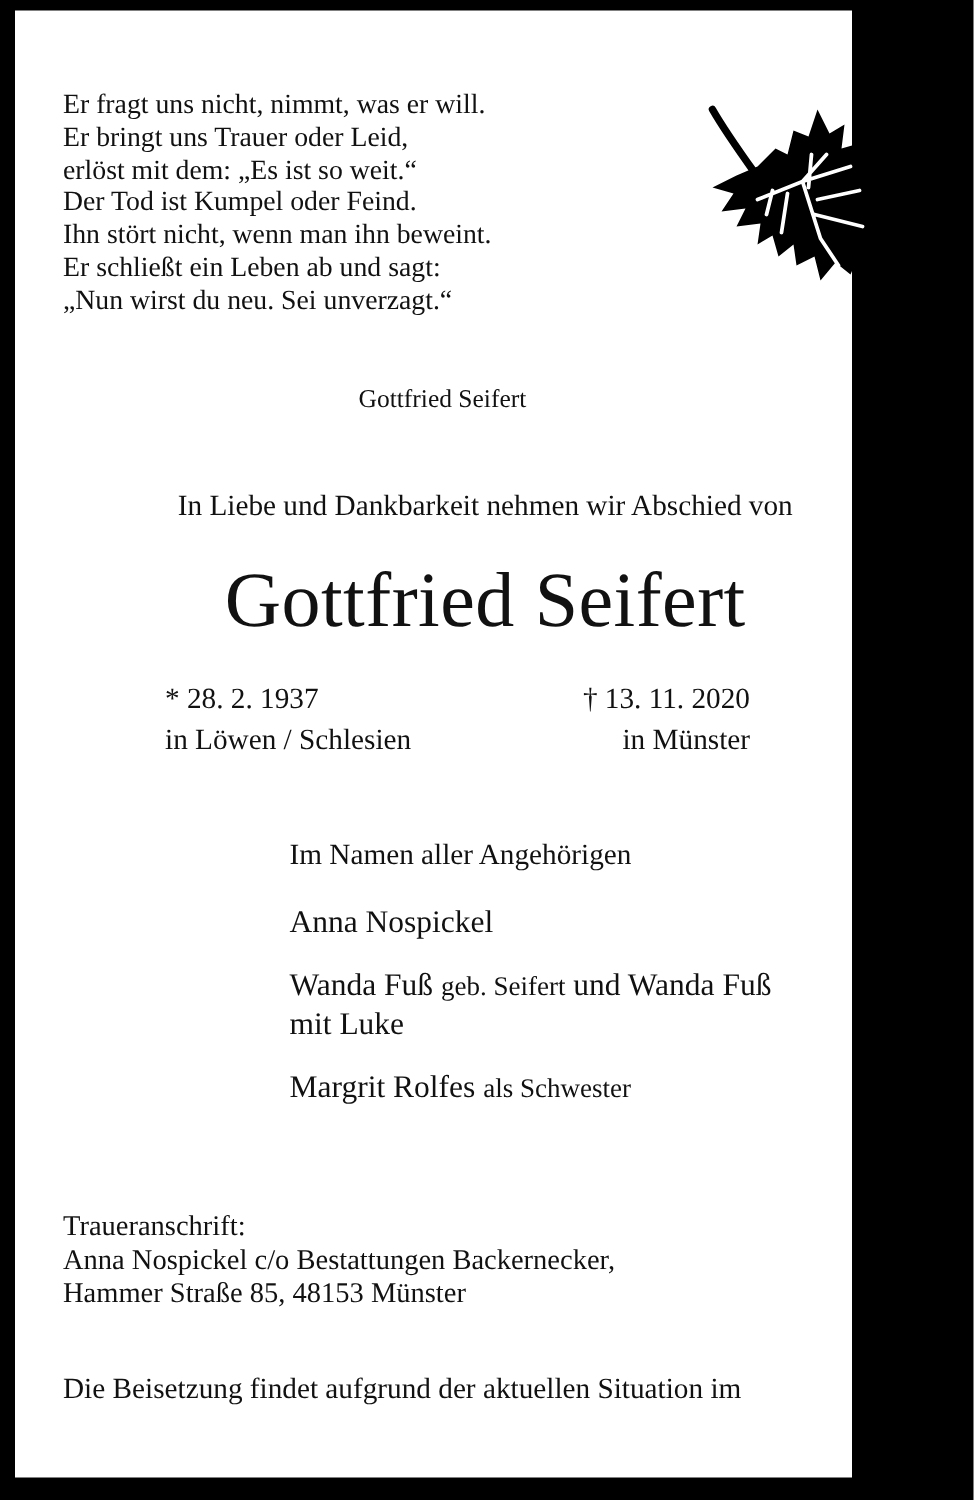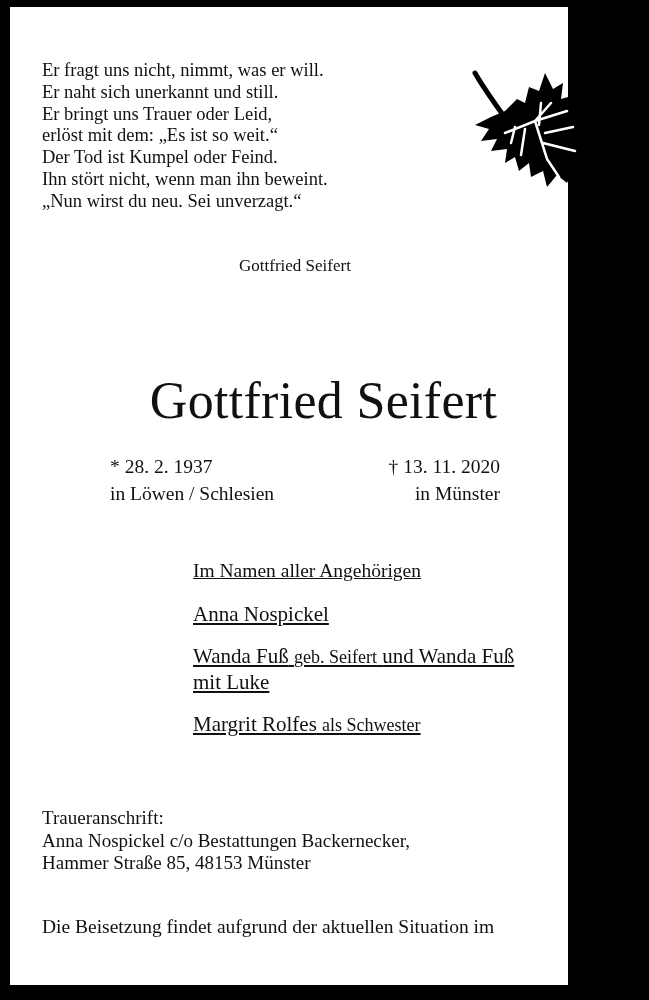--- a/index.html
+++ b/index.html
@@ -9,49 +9,50 @@
   .abs { position:absolute; white-space:nowrap; }
   .poem { left:32px; top:53px; font-size:18.5px; line-height:21.8px; }
   .poem div { height:21.8px; }
   .poem-author { left:229px; top:249px; font-size:17px; }
   .leaf { left:445px; top:52px; width:150px; height:135px; }
   .intro { left:0; width:627px; text-align:center; top:320px; font-size:19.5px; }
   .name { left:0; width:627px; text-align:center; top:364px; font-size:52px; letter-spacing:0.3px; }
   .born { left:100px; width:210px; text-align:left; top:446px; font-size:19.5px; line-height:27px; }
   .died { left:350px; width:140px; text-align:right; top:446px; font-size:19.5px; line-height:27px; }
   .mourners { left:183px; top:553px; font-size:21px; }
-  .m-line { position:absolute; left:0; white-space:nowrap;text-decoration:underline; }
+  .m-line { position:absolute; left:0; white-space:nowrap; }
   .small { font-size:18px; }
   .addr { left:32px; top:800px; font-size:19px; line-height:22.5px; }
   .burial { left:32px; top:908px; font-size:19.5px; line-height:23px; }
 </style>
 </head>
 <body>
 
 <div class="card">
 
   <div class="abs poem">
     <div>Er fragt uns nicht, nimmt, was er will.</div>
-    <div>Er naht sich unerkannt und still.</div>
     <div>Er bringt uns Trauer oder Leid,</div>
     <div>erlöst mit dem: „Es ist so weit.“</div>
     <div>Der Tod ist Kumpel oder Feind.</div>
     <div>Ihn stört nicht, wenn man ihn beweint.</div>
+    <div>Er schließt ein Leben ab und sagt:</div>
     <div>„Nun wirst du neu. Sei unverzagt.“</div>
   </div>
   <div class="abs poem-author">Gottfried Seifert</div>
 
   <div class="abs leaf">
     <svg width="150" height="135" viewBox="0 0 150 135">
       <path d="M20 14 C28 28 38 42 48 56" stroke="#000" stroke-width="5" fill="none" stroke-linecap="round"></path>
       <path d="M50 52 L62 40 L70 44 L74 28 L84 32 L90 14 L98 30 L108 24 L106 40 L120 36 L128 44 L138 50 L128 58 L138 68 L126 72 L132 86 L118 86 L126 100 L132 112 L118 110 L112 124 L102 116 L92 128 L88 112 L76 118 L74 104 L64 112 L60 98 L50 104 L52 90 L36 92 L42 80 L26 82 L34 70 L20 66 L36 58 Z" fill="#000"></path>
       <path d="M50 74 L80 62 L112 52 M80 62 L96 44 M80 62 L92 100 L104 118 M70 70 L66 96 M88 84 L120 92 M90 74 L118 68 M60 68 L56 84 M84 66 L86 44" stroke="#fff" stroke-width="2.5" fill="none" stroke-linecap="round"></path>
     </svg>
   </div>
 
+  <div class="abs intro">In Liebe und Dankbarkeit nehmen wir Abschied von</div>
   <div class="abs name">Gottfried Seifert</div>
 
   <div class="abs born">
     <div>* 28. 2. 1937</div>
     <div>in Löwen / Schlesien</div>
   </div>
   <div class="abs died">
     <div>† 13. 11. 2020</div>
     <div>in Münster</div>
   </div>

